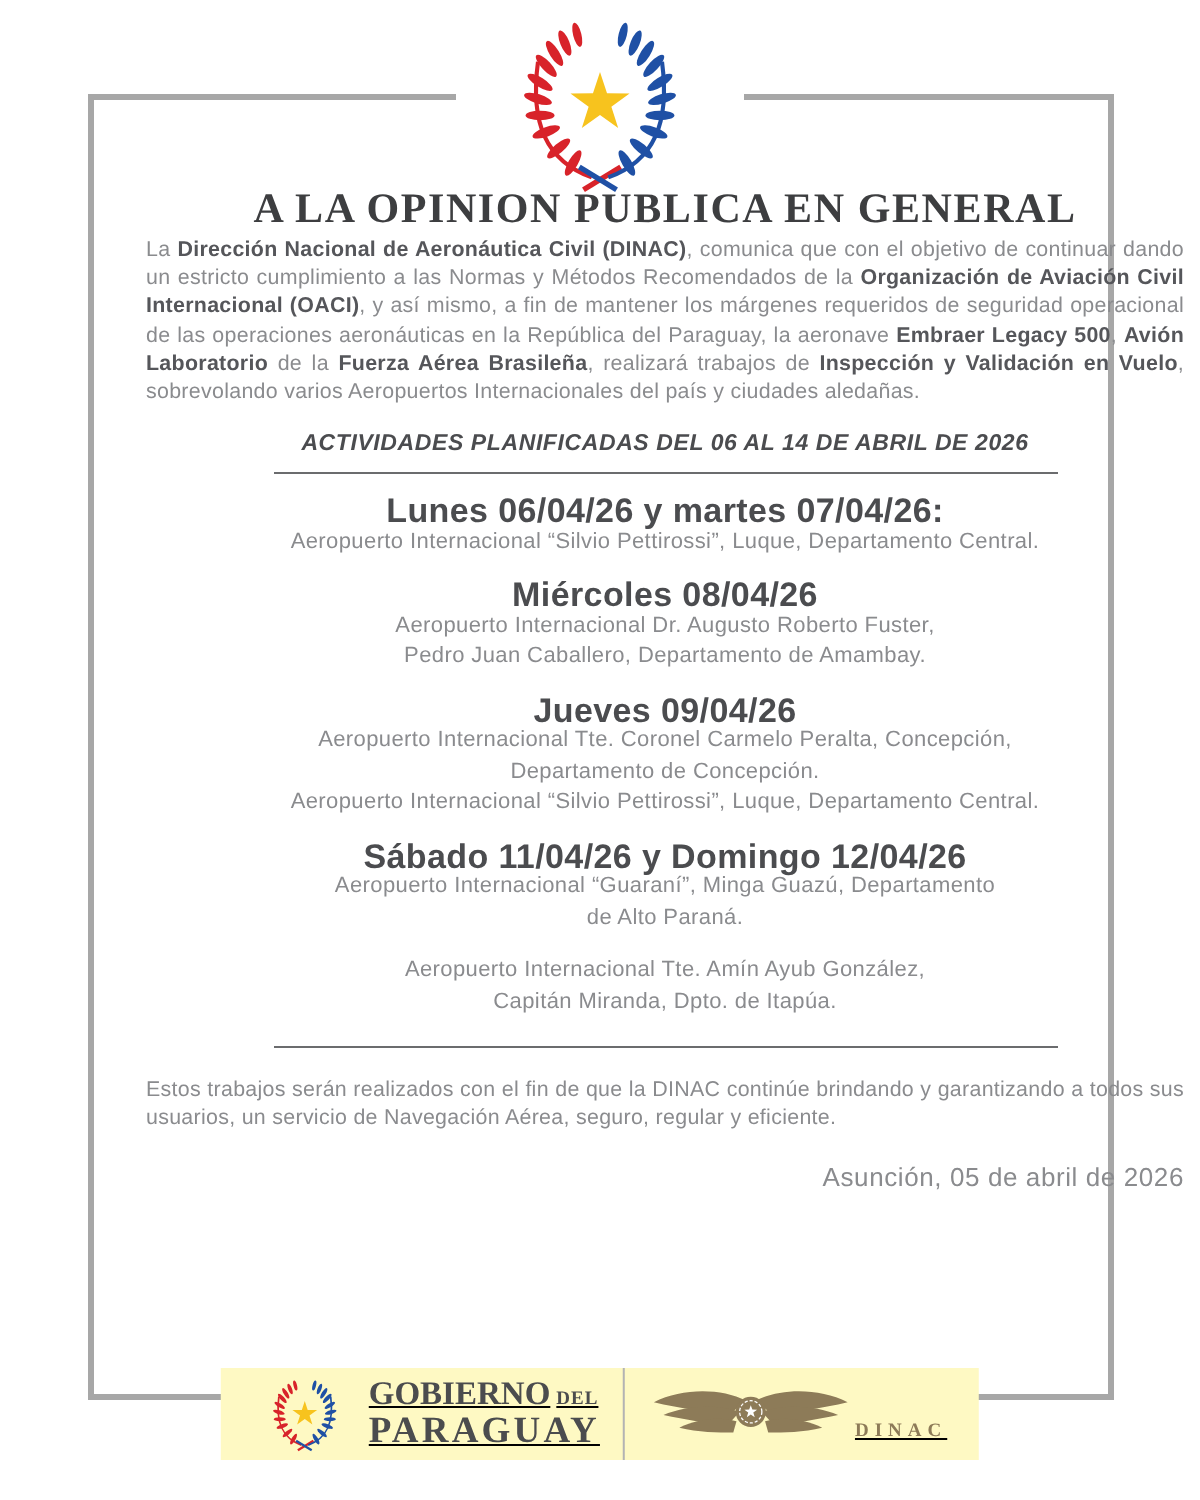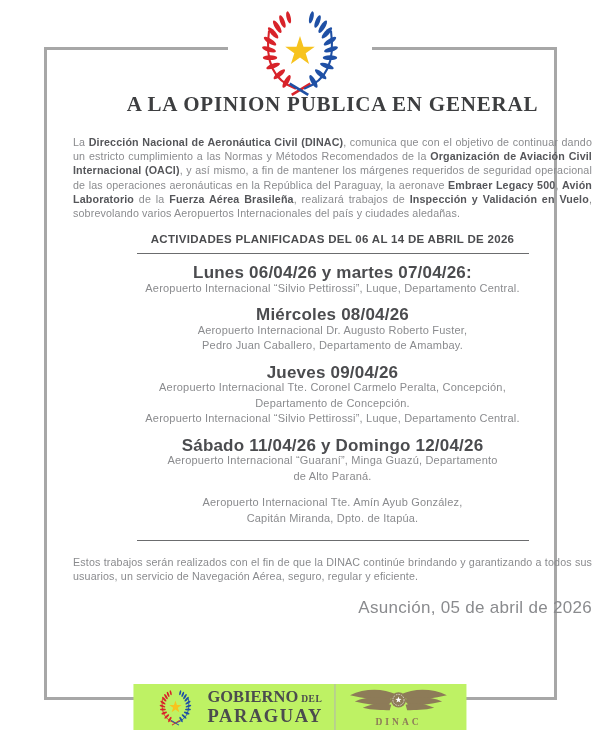--- a/index.html
+++ b/index.html
@@ -19,59 +19,59 @@
   .emblem-top{
     position:absolute;top:6px;left:50%;transform:translateX(-50%);
     background:#ffffff;padding:0 10px;line-height:0;z-index:2;
   }
   .doc-title{
     margin-top:42px;text-align:center;
     font-family:"Liberation Serif","DejaVu Serif",serif;
     font-weight:bold;font-size:21px;letter-spacing:0.8px;color:#3d3e40;
   }
   .para{
-    margin-top:18px;text-align:justify;
+    margin-top:1px;text-align:justify;
     font-size:10.7px;line-height:14.2px;color:#8a8b8e;
     letter-spacing:0.15px;
   }
   .para .b{font-weight:bold;color:#55565a;}
   .act-heading{
     margin-top:13px;text-align:center;font-weight:bold;
-    font-size:11.5px;letter-spacing:0.3px;color:#4b4c4f;
+    font-size:11.5px;letter-spacing:0.3px;color:#4b4c4f;font-style:italic;
   }
   .rule{
     width:392px;margin:8px auto 0;border:0;border-top:1.5px solid #6b6c6e;height:0;
   }
   .section{margin-top:11px;text-align:center;}
   .section:first-of-type{margin-top:14px;}
   .sec-heading{
     font-weight:bold;font-size:17px;color:#4b4c4f;line-height:15.5px;letter-spacing:0.2px;
   }
   .sec-lines{font-size:11px;color:#8a8b8e;line-height:15.5px;letter-spacing:0.2px;}
   .rule2{
     width:392px;margin:14px auto 0;border:0;border-top:1.5px solid #6b6c6e;height:0;
   }
   .closing{margin-top:14px;}
   .dateline{
-    margin-top:14px;text-align:right;font-size:17px;color:#8a8b8e;letter-spacing:0.3px;
+    margin-top:14px;text-align:right;font-size:13px;color:#8a8b8e;letter-spacing:0.3px;
   }
   .footer-logos{
     position:absolute;bottom:20px;left:50%;transform:translateX(-50%);
-    background:#bef264;padding:0 16px;z-index:2;
-    display:flex;align-items:center;gap:11px;
+    background:#fef9c3;padding:0 16px;z-index:2;
+    display:flex;align-items:center;gap:11px;text-decoration:underline;
   }
   .gob-text{
     font-family:"Liberation Serif","DejaVu Serif",serif;
     color:#4b4c4e;font-weight:bold;white-space:nowrap;line-height:1;
   }
   .gob-line1{font-size:16.5px;}
   .gob-line1 .del{font-size:9.5px;letter-spacing:0.5px;margin-left:3px;}
   .gob-line2{font-size:18.5px;letter-spacing:1.6px;margin-top:2px;text-align:right;}
   .logo-divider{width:1.5px;height:46px;background:#b3b3b3;}
-  .dinac-block{display:flex;flex-direction:column;align-items:center;}
+  .dinac-block{display:flex;flex-direction:row;align-items:flex-end;}
   .dinac-label{
     font-family:"Liberation Serif","DejaVu Serif",serif;
     font-size:9.5px;font-weight:bold;letter-spacing:3px;color:#8d7b58;margin-top:2px;
   }
   svg{display:block;}
 </style>
 </head>
 <body>
 
 <svg width="0" height="0" style="position:absolute" aria-hidden="true">

